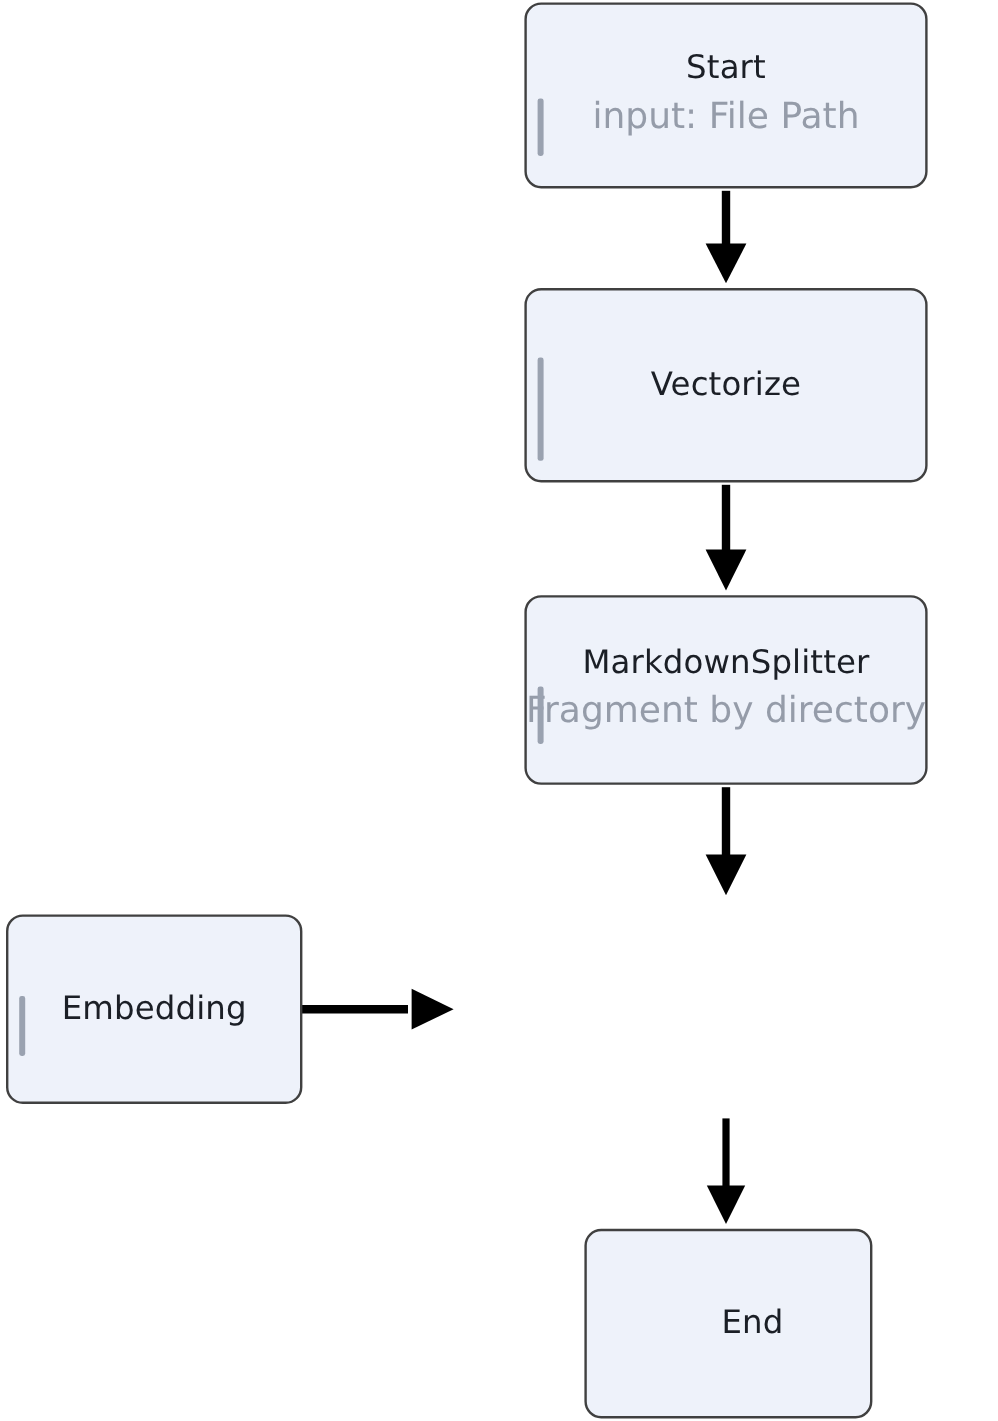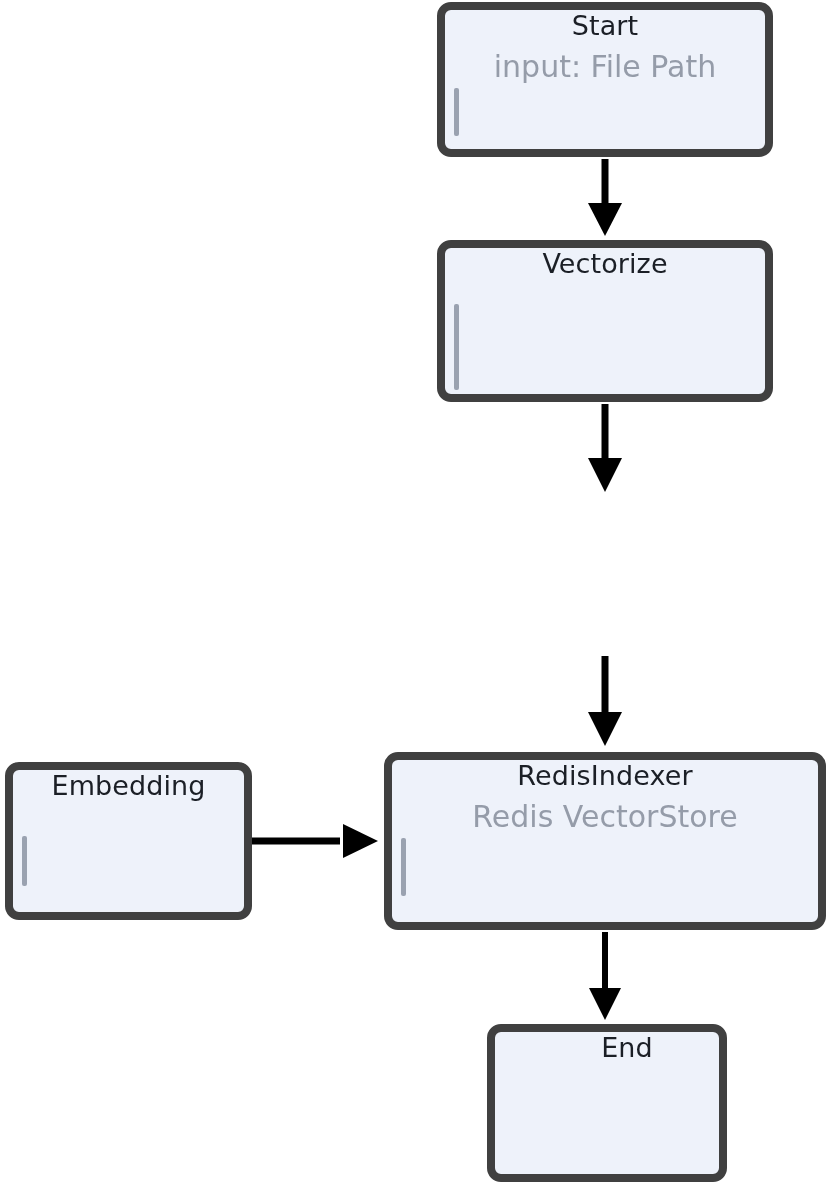--- a/index.html
+++ b/index.html
@@ -31,26 +31,26 @@
     width: 832px;
     height: 1184px;
     pointer-events: none;
   }
 
   
   .node {
     position: absolute;
     box-sizing: border-box;
     background: #eef2fa;
-    border: 8px solid #404040;
+    border: 2px solid #404040;
     border-radius: 14px;
     display: flex;
     flex-direction: column;
     align-items: center;
-    justify-content: flex-start;
+    justify-content: center;
   }
   .node-title {
     color: #1b1f26;
     font-size: 27px;
     font-weight: 400;
     line-height: 1.18;
     text-align: center;
     letter-spacing: 0.1px;
     white-space: nowrap;
   }
@@ -126,26 +126,26 @@
     <div class="accent-bar"></div>
     <div class="node-title">Start</div>
     <div class="node-subtitle nowrap">input: File Path</div>
   </div>
 
   <div class="node" id="node-fileloader">
     <div class="accent-bar"></div>
     <div class="node-title">Vectorize</div>
   </div>
 
+  <div class="node" id="node-markdown">
+    <div class="accent-bar"></div>
+    <div class="node-title">MarkdownSplitter</div>
+    <div class="node-subtitle nowrap">Fragment by directory</div>
+  </div>
 
-  <div class="node" id="node-redisindexer">
-    <div class="accent-bar"></div>
-    <div class="node-title">RedisIndexer</div>
-    <div class="node-subtitle nowrap">Redis VectorStore</div>
-  </div>
 
   <div class="node" id="node-embedding">
     <div class="accent-bar"></div>
     <div class="node-title">Embedding</div>
   </div>
 
   <div class="node" id="node-end">
     <div class="node-title">End</div>
   </div>
 

